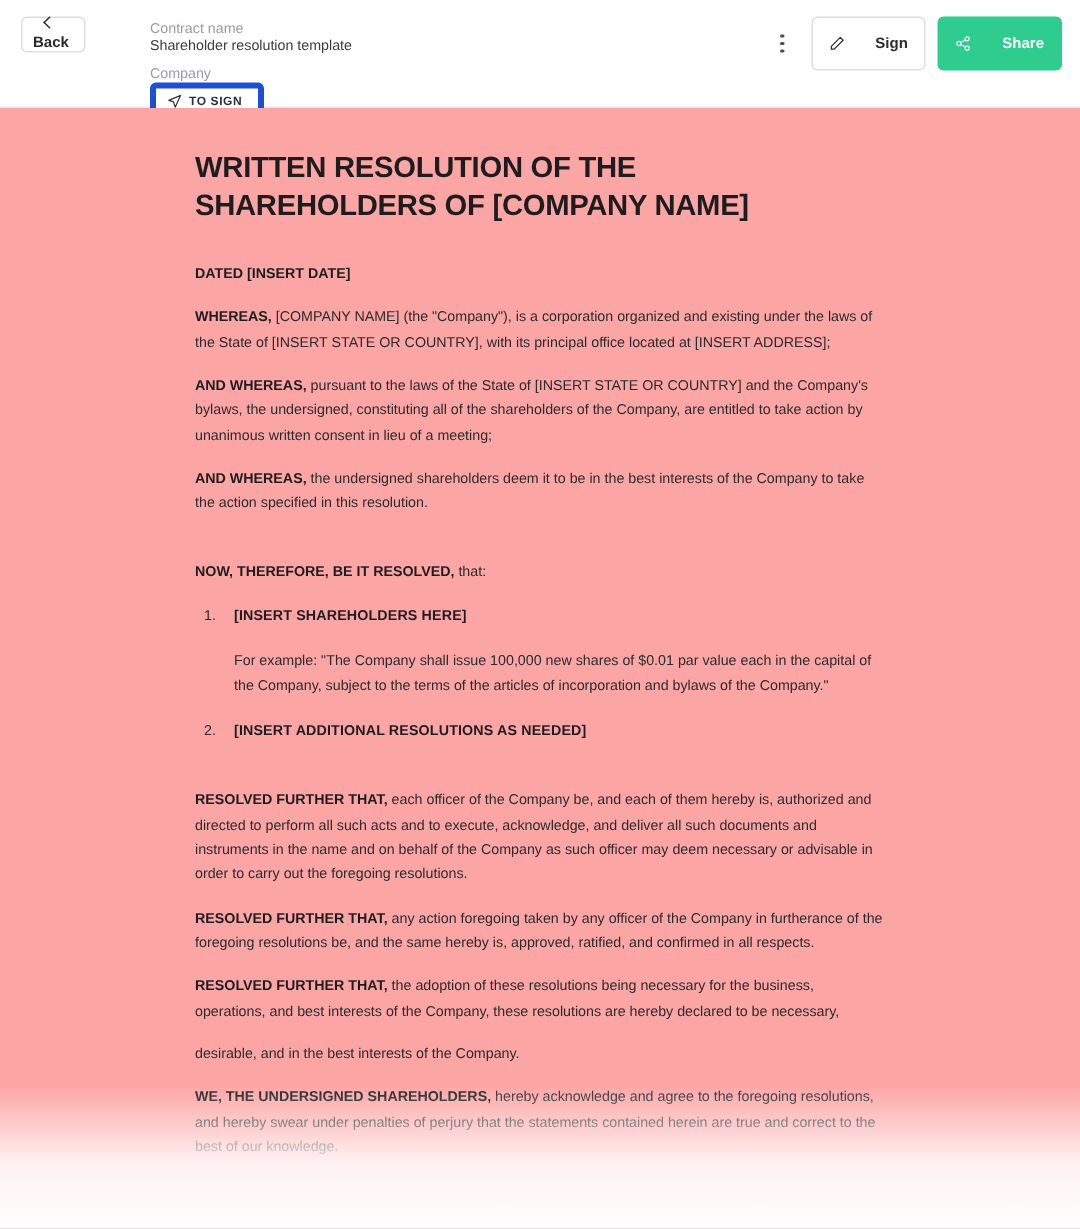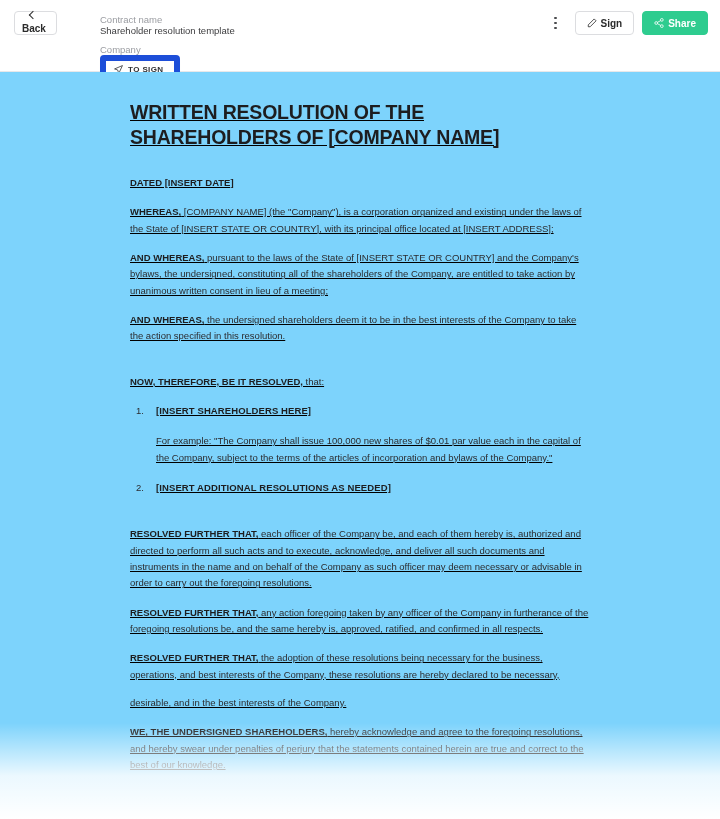--- a/index.html
+++ b/index.html
@@ -72,21 +72,21 @@
   }
   .meta-value {
     color: #3c3c3e;
     font-size: 9.5px;
   }
   .status-chip {
     display: inline-flex;
     align-items: center;
     gap: 5px;
     background: #ffffff;
-    border: 6px solid #1d4ed8;
+    border: 4px solid #1d4ed8;
     border-radius: 4px;
     padding: 4px 10px 4px 8px;
     font-size: 8px;
     font-weight: 700;
     letter-spacing: .4px;
     color: #2f3033;
     box-shadow: 0 1px 1px rgba(0,0,0,.04);
   }
   .status-chip svg { display: block; }
 
@@ -102,45 +102,44 @@
     width: 22px; height: 24px;
     display: flex; flex-direction: column;
     align-items: center; justify-content: center;
     gap: 2.5px;
     cursor: pointer;
   }
   .kebab i { width: 2.5px; height: 2.5px; border-radius: 50%; background: #4a4b4e; display:block; }
   .btn {
     display: inline-flex;
     align-items: center;
-    gap: 4px;
-    height: 24px;
+    gap: 21px;
+    height: 36px;
     padding: 10px 11px;
     border-radius: 4px;
     font-size: 10px;
     font-weight: 600;
     cursor: pointer;
     border: 1px solid #dcdde0;
     background: #fff;
     color: #2b2b2b;
   }
   .btn.primary {
     background: #2ecc8f;
     border-color: #2ecc8f;
     color: #ffffff;
   }
   .btn svg { display:block; }
 
   
   .doc-scroll {
     position: absolute;
     top: 72px; left: 0; right: 0; bottom: 0;
-    background: #7dd3fc;
+    background: #fca5a5;
     overflow: hidden;
-    text-decoration: underline;
   }
   .doc {
     width: 460px;
     margin: 0 auto;
     padding: 28px 0 0 0;
     color: #2b2b2e;
     font-size: 9.5px;
     line-height: 1.72;
   }
   .doc h1 {

